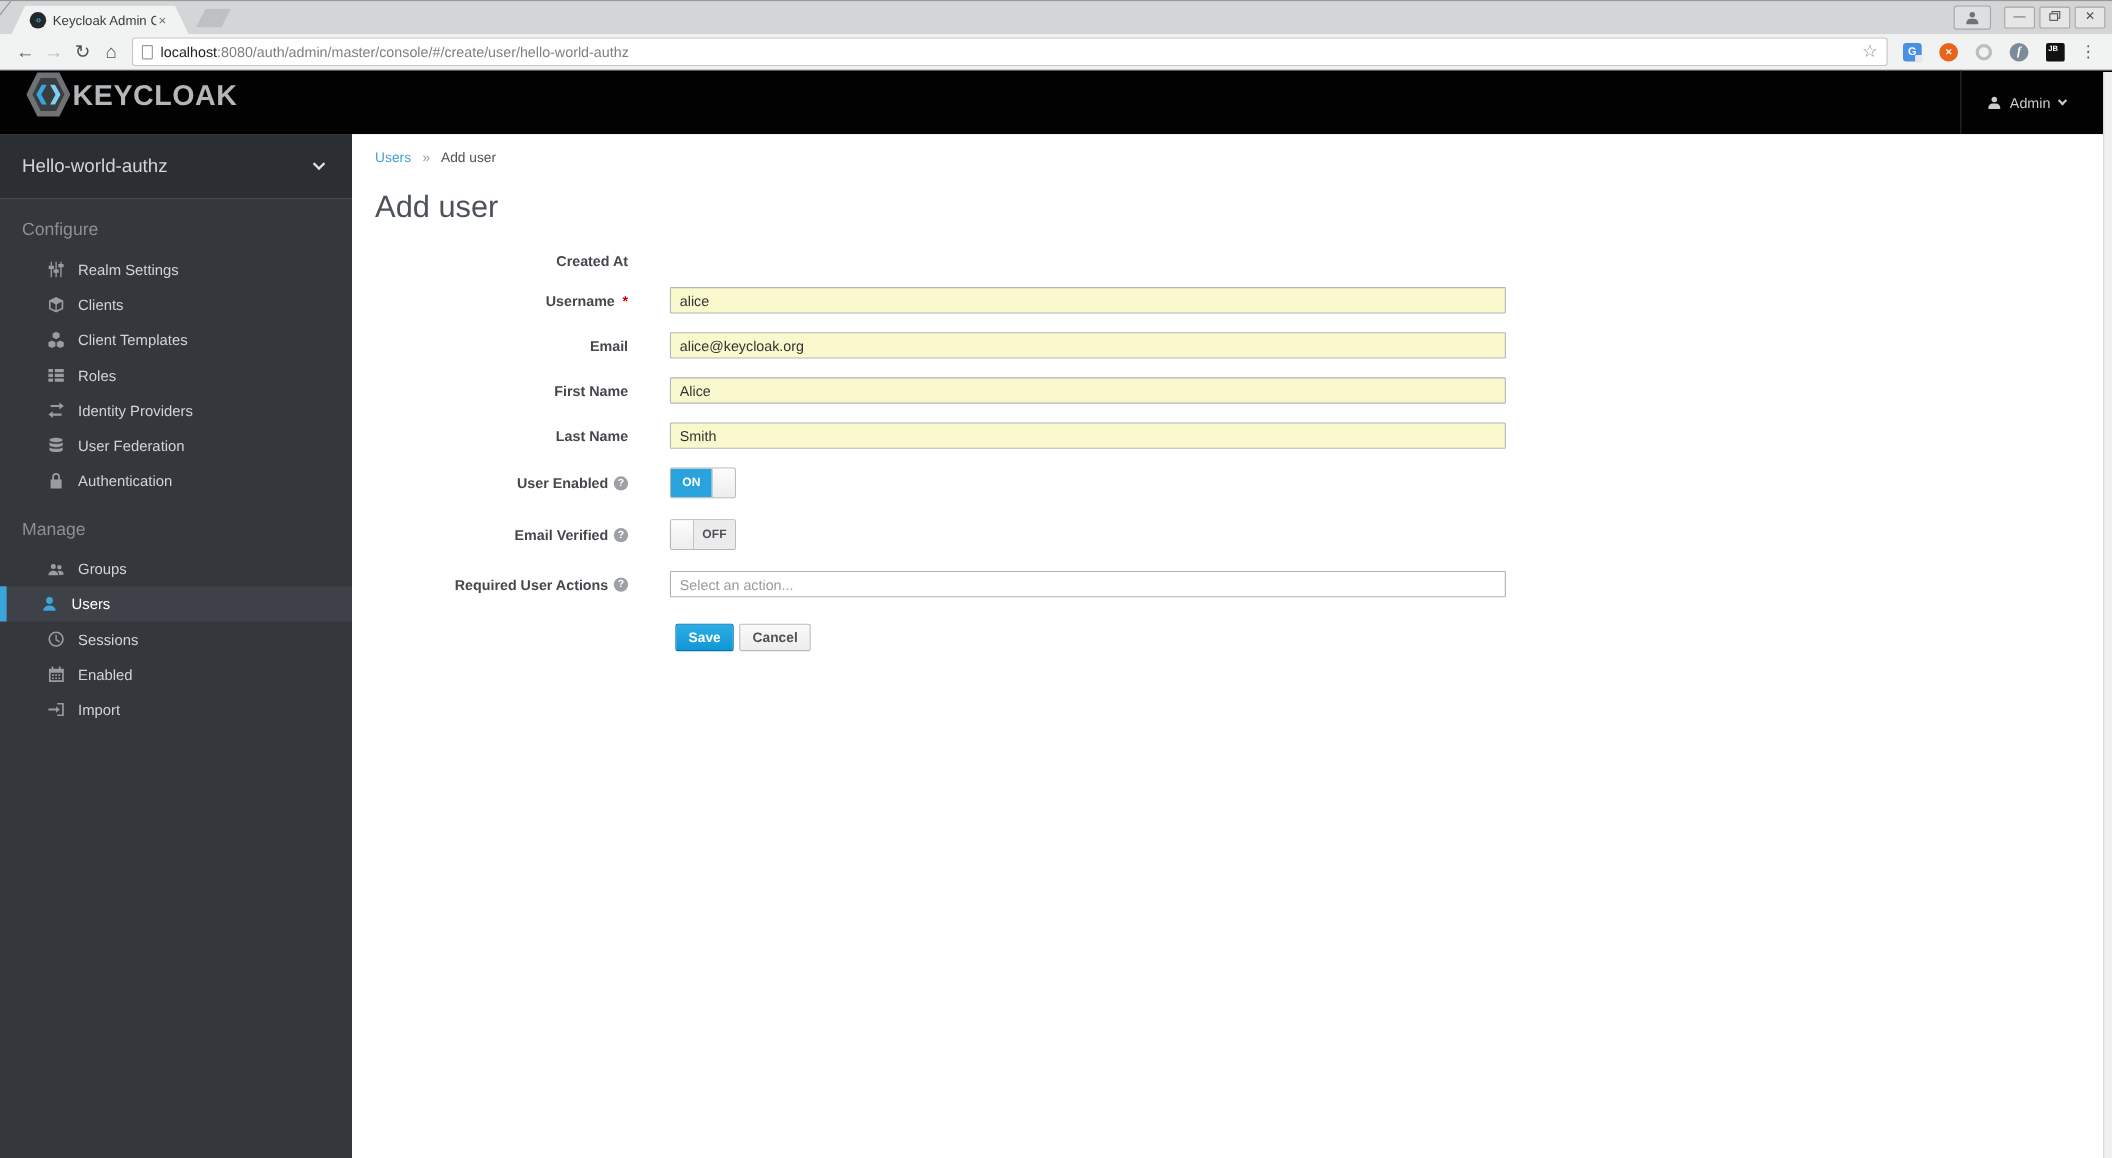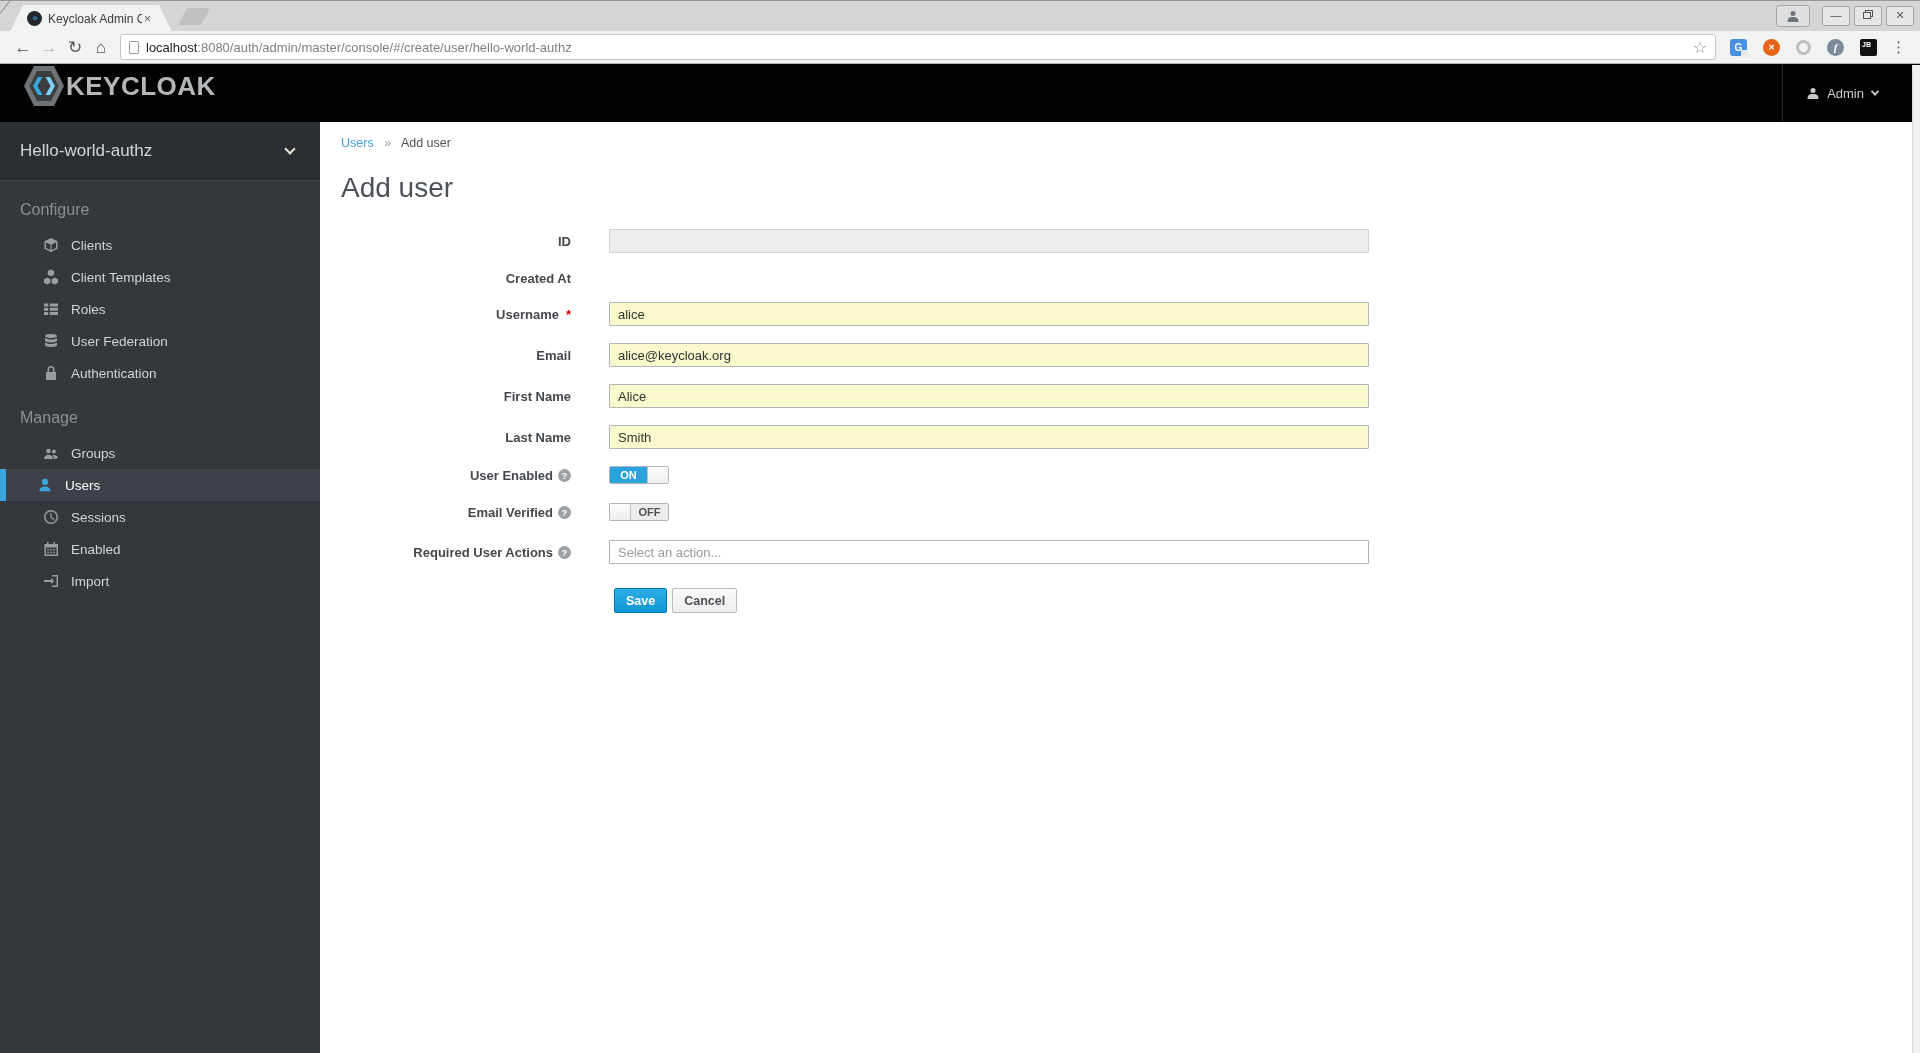--- a/index.html
+++ b/index.html
@@ -103,21 +103,21 @@
   .req { color:#c00; margin-left:2px; }
   .help { width:13px; height:13px; border-radius:50%; background:#9da0a4; color:#fff; font-size:9.5px;
           font-weight:bold; text-align:center; line-height:13px; flex:none; }
   .finput { width:760px; height:24px; border:1px solid #b6b6b6; border-radius:1px; padding:0 8px;
             font-size:13px; color:#333; font-family:"Liberation Sans", sans-serif; background:#fff; }
   .finput.disabled { background:#ededed; border-color:#d3d3d3; }
   .finput.autofill { background:#f9f9cd; }
   .finput.select { border-color:#b0b0b0; }
   .finput.select::placeholder { color:#9a9a9a; }
 
-  .toggle { width:60px; height:18px; border:1px solid #b5b5b5; border-radius:2px; display:flex;
+  .toggle { width:60px; height:28px; border:1px solid #b5b5b5; border-radius:2px; display:flex;
             overflow:hidden; cursor:pointer; }
   .tog-label { font-size:11px; font-weight:bold; display:flex; align-items:center; justify-content:center;
                width:37px; flex:none; }
   .toggle.on .tog-label { background:#29a3dd; color:#fff; }
   .toggle.off .tog-label { background:#ececec; color:#4d5258; }
   .tog-handle { flex:1; background:linear-gradient(#fdfdfd,#ededed); }
   .toggle.on .tog-handle { border-left:1px solid #c3c3c3; }
   .toggle.off .tog-handle { border-right:1px solid #c3c3c3; }
 
   .btn-row { display:flex; gap:5px; margin-top:24px; }
@@ -193,40 +193,56 @@
     <div class="realm-row">
       <span class="realm-name">Hello-world-authz</span>
       <span class="realm-chev"></span>
     </div>
 
     <div class="nav-section-label">Configure</div>
 
     <div class="nav-item">
       <span class="ic">
           <svg viewBox="0 0 16 16">
+            <path d="M3 1h1.2v3.5H6v3H4.2V15H3V7.5H1.2v-3H3zM7.4 1h1.2v7H10.4v3H8.6v4H7.4v-4H5.6V8h1.8zM11.8 1H13v2H14.8v3H13v9h-1.2V6H10v-3h1.8z"></path>
+          </svg>
+        </span>
+      <span>Realm Settings</span>
+    </div>
+    <div class="nav-item">
+      <span class="ic">
+          <svg viewBox="0 0 16 16">
             <path d="M8 1l6.5 3.2v7.6L8 15 1.5 11.8V4.2zM3 5.4v5.5l4.4 2.2V7.6zm10 0L8.6 7.6v5.5L13 10.9z"></path>
           </svg>
         </span>
       <span>Clients</span>
     </div>
     <div class="nav-item">
       <span class="ic">
           <svg viewBox="0 0 16 16">
             <path d="M8 0.5l3.2 1.6v3.6L8 7.3 4.8 5.7V2.1zM4.2 8.6l3.2 1.6v3.6l-3.2 1.6L1 13.8v-3.6zM11.8 8.6l3.2 1.6v3.6l-3.2 1.6-3.2-1.6v-3.6z"></path>
           </svg>
         </span>
       <span>Client Templates</span>
     </div>
     <div class="nav-item">
       <span class="ic">
           <svg viewBox="0 0 16 16">
             <path d="M1 2.5h4.2v3H1zM6.8 2.5H15v3H6.8zM1 6.8h4.2v3H1zM6.8 6.8H15v3H6.8zM1 11.1h4.2v3H1zM6.8 11.1H15v3H6.8z"></path>
           </svg>
         </span>
       <span>Roles</span>
+    </div>
+    <div class="nav-item">
+      <span class="ic">
+          <svg viewBox="0 0 16 16">
+            <path d="M11 1l4 3.1-4 3.1V5.1H3V3.1h8zM5 8.8v2.1h8v2H5V15l-4-3.1z"></path>
+          </svg>
+        </span>
+      <span>Identity Providers</span>
     </div>
     <div class="nav-item">
       <span class="ic">
           <svg viewBox="0 0 16 16">
             <path d="M8 1C4.7 1 2 1.9 2 3s2.7 2 6 2 6-.9 6-2-2.7-2-6-2zM2 5v2.5c0 1.1 2.7 2 6 2s6-.9 6-2V5c-1 .9-3.3 1.5-6 1.5S3 5.9 2 5zm0 4.5V12c0 1.1 2.7 2 6 2s6-.9 6-2V9.5c-1 .9-3.3 1.5-6 1.5s-5-.6-6-1.5z"></path>
           </svg>
         </span>
       <span>User Federation</span>
     </div>
     <div class="nav-item">
@@ -285,26 +301,20 @@
   <div class="content">
     <div class="breadcrumb">
       <a class="bc-link" href="#">Users</a>
       <span class="bc-sep">»</span>
       <span class="bc-current">Add user</span>
     </div>
 
     <h1 class="page-title">Add user</h1>
 
     <form>
-      <div class="frow">
-        <div class="flabel">
-            <span>ID</span>
-          </div>
-        <input class="finput disabled" disabled="" style="">
-      </div>
 
       <div class="frow frow-createdat">
         <div class="flabel">
             <span>Created At</span>
           </div>
       </div>
 
       <div class="frow">
         <div class="flabel">
             <span>Username</span>

